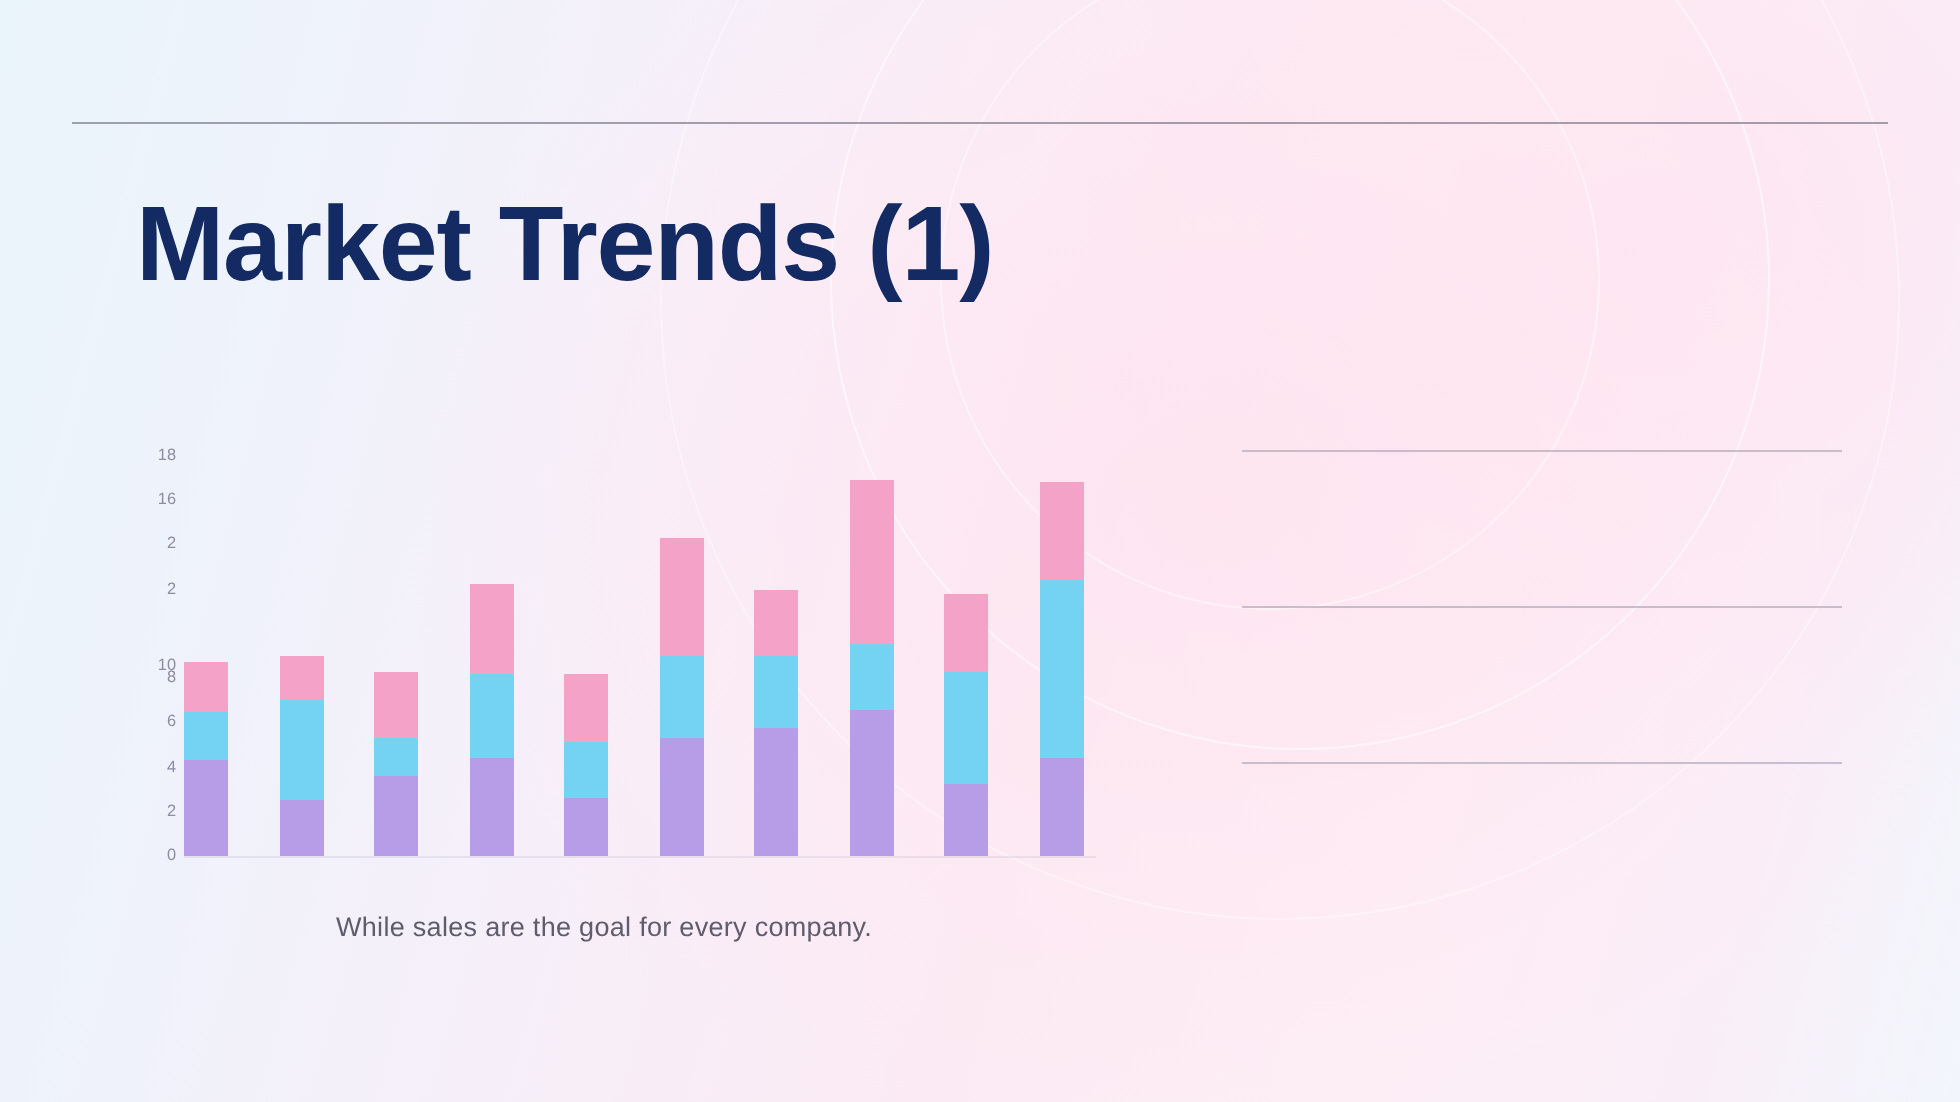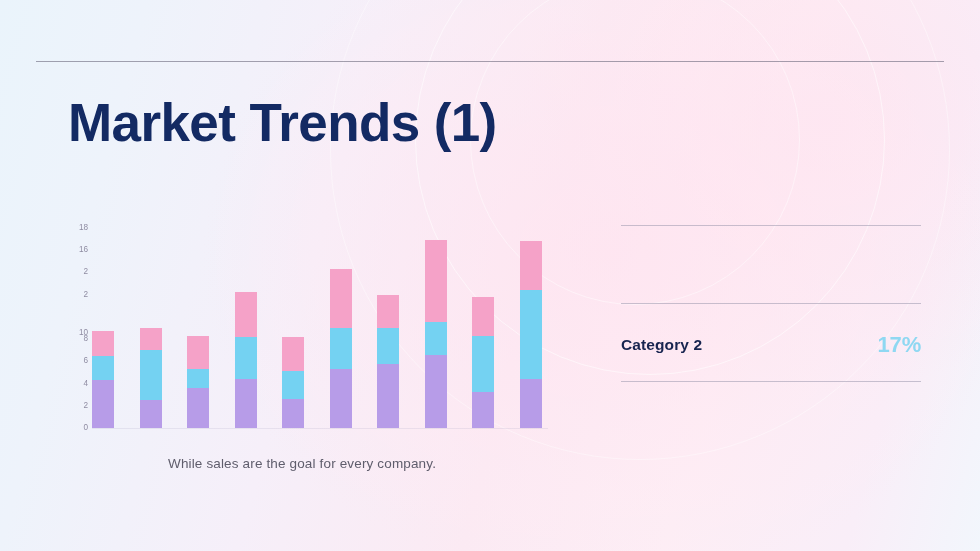--- a/index.html
+++ b/index.html
@@ -148,19 +148,15 @@
       </div>
   </div>
   <div id="baseline" style="left:92px;top:428px;width:456px;position:absolute;"></div>
 
   <div id="chart-caption">While sales are the goal for every company.</div>
 
   <div id="legend-panel">
       <div class="legend-rule" style="top: 0px;"></div>
       <div class="legend-rule" style="top: 78px;"></div>
       <div class="legend-rule" style="top: 156px;"></div>
-      <div class="legend-row" style="top: 100px;">
-        <span class="legend-label">Category 2</span>
-        <span class="legend-value" style="color: rgb(143, 216, 242);">17%</span>
-      </div>
     </div>
 
 </div>
 
 </body></html>

